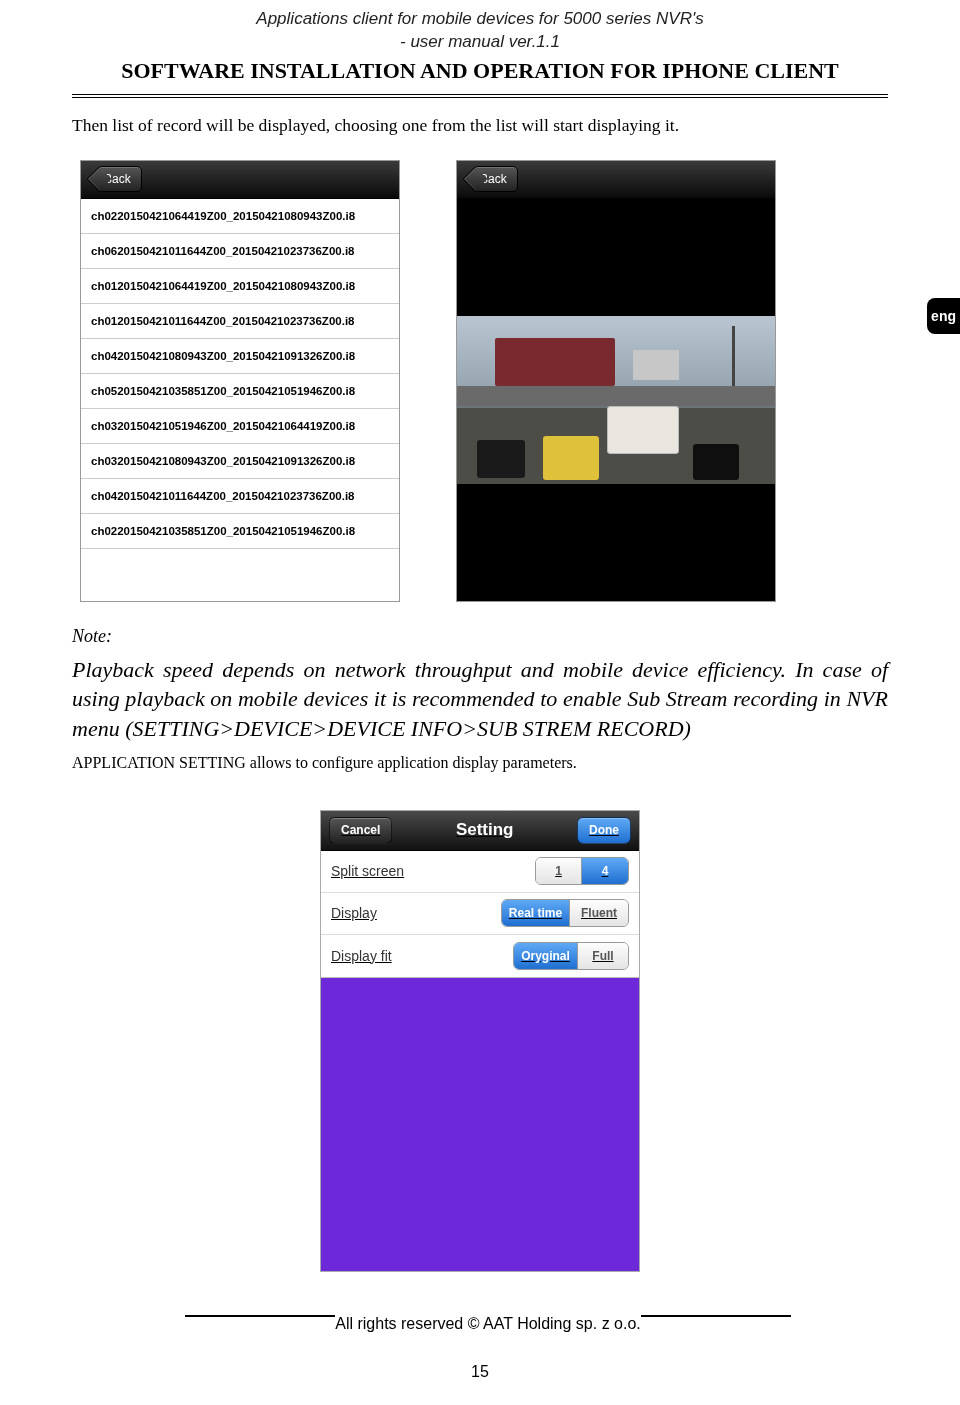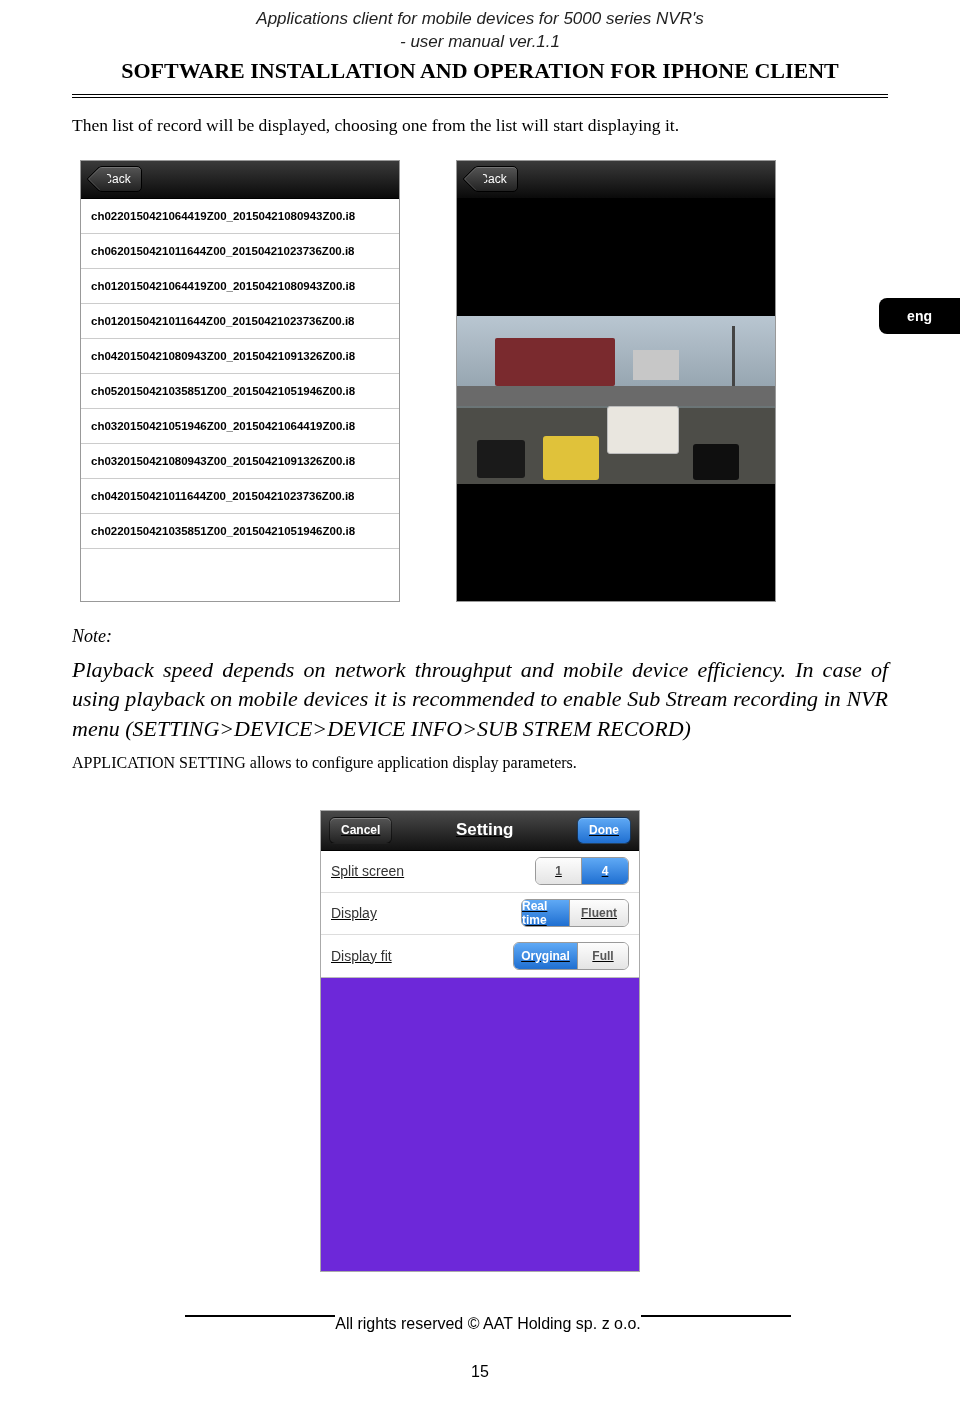--- a/index.html
+++ b/index.html
@@ -206,33 +206,33 @@
     border:1px solid #9a9a9a;
   }
   .seg span{
     display:flex; align-items:center; justify-content:center;
     font-size:12px; font-weight:bold;
   }
   .seg-off{ background: linear-gradient(#fdfdfd,#e4e4e4); color:#555;}
   .seg-on{ background: linear-gradient(#5fa9f5,#1f6fd1); color:#fff;}
   .seg-split .seg-a{ width:46px; border-right:1px solid #9a9a9a;}
   .seg-split .seg-b{ width:46px;}
-  .seg-disp .seg-a{ width:48px; border-right:1px solid #9a9a9a;}
+  .seg-disp .seg-a{ width:68px; border-right:1px solid #9a9a9a;text-align:right;}
   .seg-disp .seg-b{ width:58px;}
   .seg-fit .seg-a{ width:64px; border-right:1px solid #9a9a9a;}
   .seg-fit .seg-b{ width:50px;}
 
   
   .eng-tab {
     position: absolute;
     right: 0; top: 298px;
     background: #000; color: #fff;
     font-family: Arial, sans-serif;
     font-size: 14px; font-weight: bold;
-    padding: 10px 28px;
+    padding: 10px 4px;
     border-top-left-radius: 8px;
     border-bottom-left-radius: 8px;
   }
   
   .footer {
     position: absolute;
     bottom: 24px; left: 0; right: 0;
     text-align: center;
   }
   .footer-rule-wrap{

